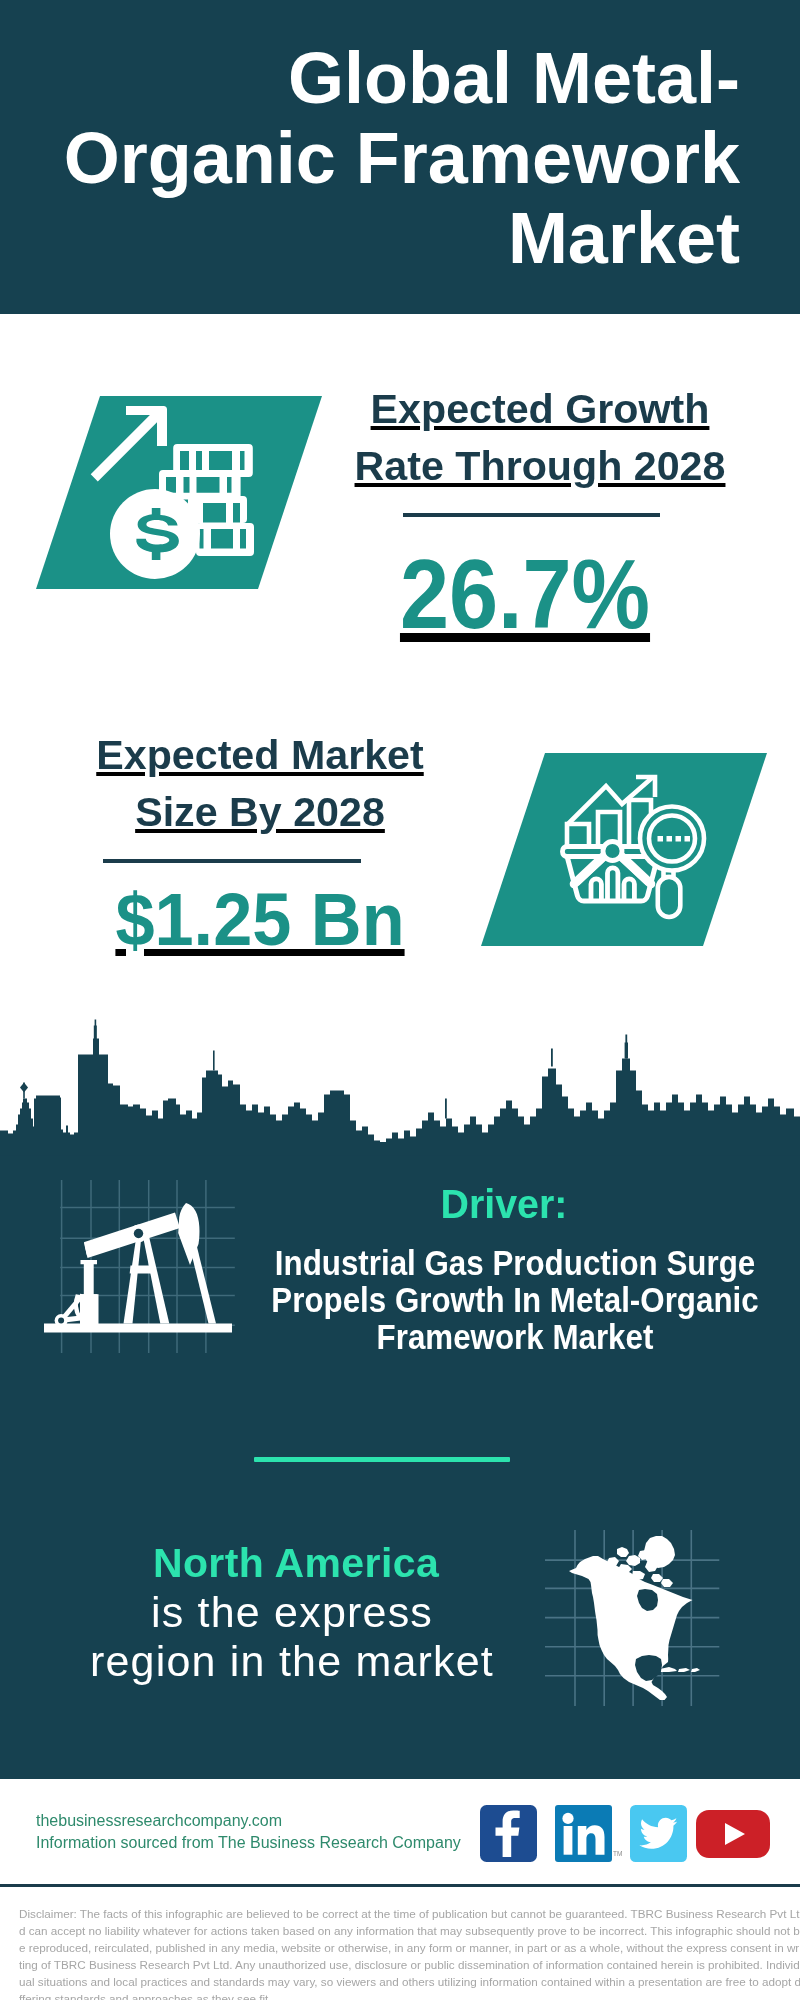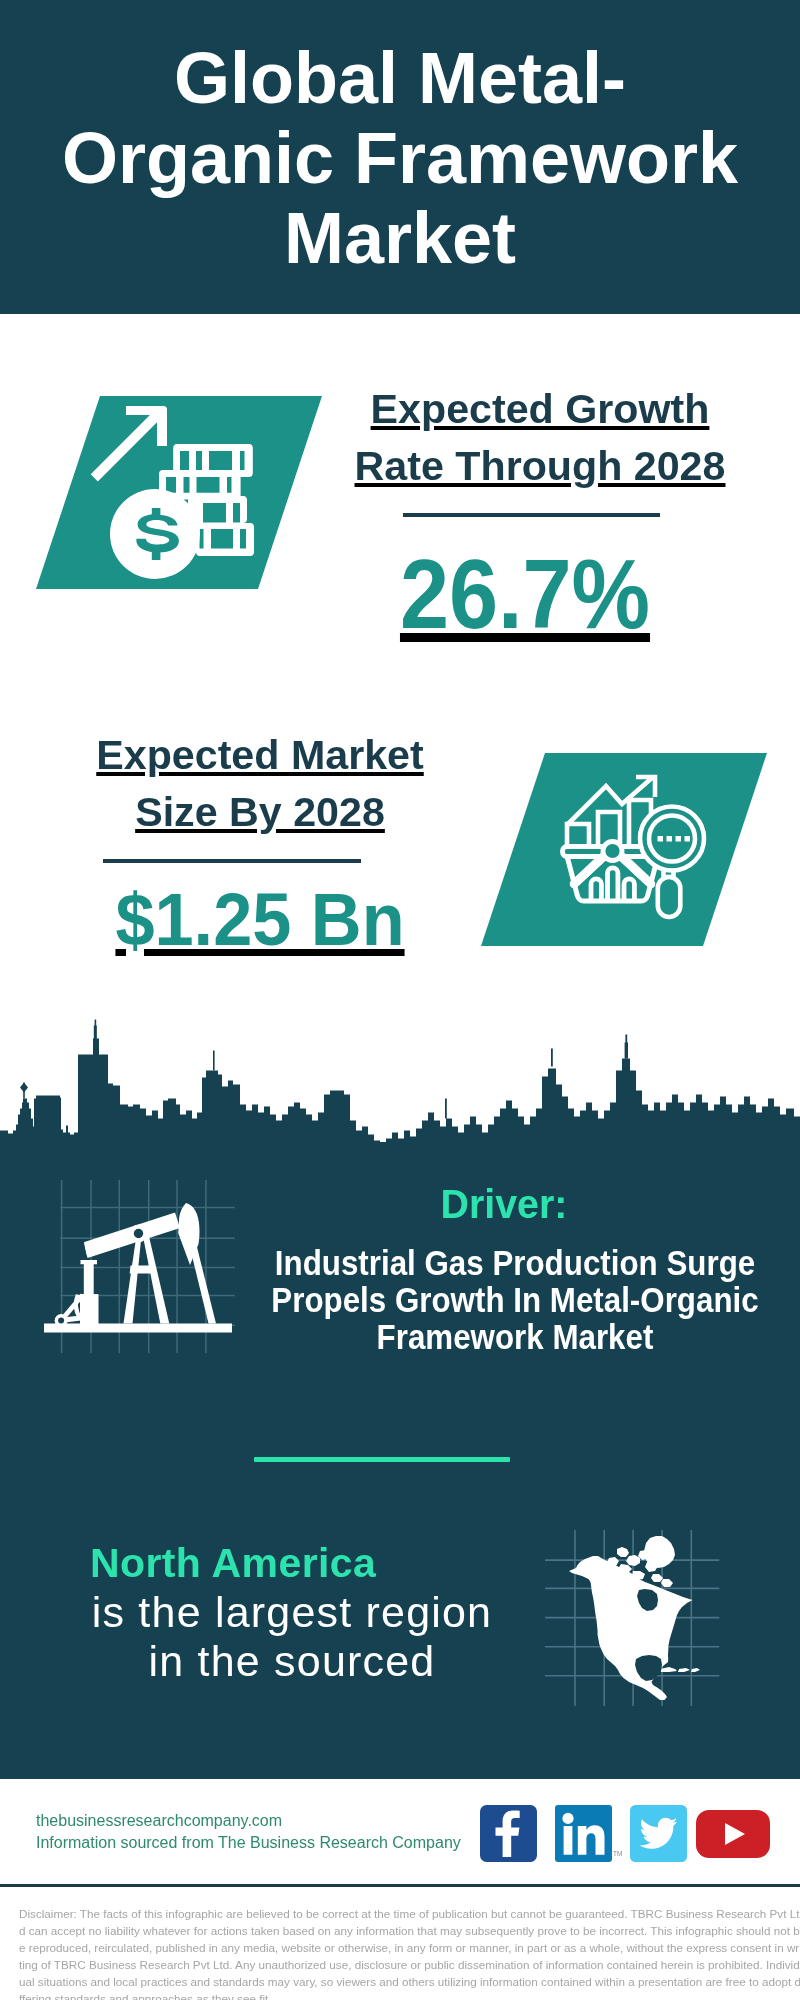--- a/index.html
+++ b/index.html
@@ -3,21 +3,21 @@
 <meta charset="utf-8">
 <style>
   html,body{margin:0;padding:0;}
   body{width:800px;height:2000px;background:#ffffff;
        font-family:"Liberation Sans",sans-serif;overflow:hidden;}
   .page{position:relative;width:800px;height:2000px;background:#fff;}
 
   
   .header{position:absolute;left:0;top:0;width:800px;height:314px;background:#164150;}
   .header h1{position:absolute;left:60px;top:38px;width:680px;margin:0;color:#ffffff;
-             font-size:72px;line-height:80px;font-weight:bold;text-align:center;
+             font-size:72px;line-height:80px;font-weight:bold;text-align:right;
              box-sizing:border-box;}
   .stat-text{position:absolute;text-align:center;text-decoration:underline;}
   .stat-label{color:#1b3c4b;font-size:41px;line-height:57px;font-weight:bold;margin:0;
               transform:scaleX(1.005);}
   .rule{height:4px;background:#1b3c4b;margin:0 auto;}
   .stat-value{color:#1b9187;font-size:98px;line-height:98px;font-weight:bold;margin:0;
               transform:scaleX(0.90);}
   .stat-value.small{font-size:74px;line-height:74px;transform:scaleX(0.95);}
 
   
@@ -25,21 +25,21 @@
   .skyline{position:absolute;left:0;top:0;width:800px;height:165px;}
 
   .driver-text{position:absolute;left:224px;top:1184px;width:560px;}
   .driver-title{color:#2ce3ae;font-size:41px;line-height:41px;font-weight:bold;margin:0;text-align:center;transform:scaleX(0.96);}
   .driver-body{color:#ffffff;font-size:35px;line-height:37px;font-weight:bold;margin:19px 0 0;text-align:center;
                transform:scaleX(0.895);position:relative;left:11px;}
 
   .green-div{position:absolute;height:5px;background:#2ce3ae;border-radius:1px;}
 
   .region-text{position:absolute;left:88px;top:1543px;width:412px;}
-  .region-title{color:#2ce3ae;font-size:41px;line-height:41px;font-weight:bold;margin:0;letter-spacing:0.4px;position:relative;left:2px;}
+  .region-title{color:#2ce3ae;font-size:41px;line-height:41px;font-weight:bold;margin:0;text-align:center;letter-spacing:0.4px;position:relative;left:2px;}
   .region-body{color:#ffffff;font-size:43px;line-height:49px;font-weight:normal;margin:4px 0 0;text-align:center;letter-spacing:1.2px;position:relative;left:-2px;}
 
   
   .footer{position:absolute;left:0;top:1779px;width:800px;height:107px;background:#fff;}
   .src{position:absolute;left:36px;top:1810px;color:#2e8a6c;font-size:16px;line-height:21.5px;}
   .social{position:absolute;top:1805px;display:flex;align-items:center;gap:18px;}
   .social a[data-name="linkedin-icon"]{margin-right:-5px;}
   .sbtn{display:block;line-height:0;}
   .sline{position:absolute;left:0;top:1884px;width:800px;height:3px;background:#1b3c4b;}
   .disc{position:absolute;left:7px;top:1893px;width:786px;color:#a6a6a6;font-size:11.70px;line-height:17px;
@@ -238,21 +238,21 @@
       </g>
       <g fill="#164150">
         <path d="M 74 55 L 80 54 L 87 55 L 92 59 L 93 65 L 92 71 L 88 75 L 82 76 L 77 73 L 74 68 L 72 61 Z"></path>
         <path d="M 71 124 L 77 121 L 84 120 L 91 121 L 96 124 L 97 130 L 96 136 L 92 141 L 87 145 L 81 146 L 76 143 L 72 137 L 70 130 Z"></path>
       </g>
     </g>
   </svg>
 
   <div class="region-text" data-name="region-text-block">
     <p class="region-title" data-name="region-title">North America</p>
-    <p class="region-body" data-name="region-body">is the largest region in the sourced</p>
+    <p class="region-body" data-name="region-body">is the express region in the market</p>
   </div>
 
   <svg class="skyline" width="800" height="140" viewBox="0 1005 800 140" style="position:absolute;left:0;top:1005px;" data-name="city-skyline">
     <path d="M0 1143L0 1118L8 1118L8 1121L13 1121L13 1118L16 1118L16 1112L18 1112L18 1102L20 1102L20 1096L22 1096L22 1090L23 1090L23 1086L25 1086L27 1086L27 1090L29 1090L29 1096L31 1096L31 1106L33 1106L33 1114L34 1114L34 1086L36 1086L36 1083L60 1083L60 1085L61 1085L61 1117L63 1117L63 1120L66 1120L66 1113L68 1113L68 1120L70 1120L70 1122L74 1122L74 1120L78 1120L78 1042L93 1042L93 1026L99 1026L99 1042L108 1042L108 1071L113 1071L113 1073L120 1073L120 1092L128 1092L128 1094L133 1094L133 1092L140 1092L140 1096L146 1096L146 1103L152 1103L152 1098L158 1098L158 1106L163 1106L163 1088L168 1088L168 1086L176 1086L176 1092L180 1092L180 1102L186 1102L186 1098L192 1098L192 1106L197 1106L197 1100L202 1100L202 1065L206 1065L206 1058L210 1058L218 1058L218 1062L222 1062L222 1074L228 1074L228 1068L233 1068L233 1072L240 1072L240 1092L246 1092L246 1098L252 1098L252 1092L258 1092L258 1100L264 1100L264 1094L270 1094L270 1102L276 1102L276 1108L282 1108L282 1102L288 1102L288 1094L294 1094L294 1090L300 1090L300 1096L306 1096L306 1102L312 1102L312 1108L318 1108L318 1100L324 1100L324 1082L330 1082L330 1078L344 1078L344 1082L350 1082L350 1108L356 1108L356 1118L362 1118L362 1114L368 1114L368 1122L374 1122L374 1128L380 1128L380 1132L386 1132L386 1126L392 1126L392 1120L398 1120L398 1126L404 1126L404 1118L410 1118L410 1124L416 1124L416 1116L422 1116L422 1108L428 1108L428 1100L434 1100L434 1108L440 1108L440 1114L446 1114L446 1106L452 1106L452 1114L458 1114L458 1120L464 1120L464 1112L470 1112L470 1104L476 1104L476 1112L482 1112L482 1120L488 1120L488 1112L494 1112L494 1104L500 1104L500 1096L506 1096L506 1088L512 1088L512 1096L518 1096L518 1104L524 1104L524 1112L530 1112L530 1104L536 1104L536 1096L542 1096L542 1064L548 1064L548 1056L556 1056L556 1072L562 1072L562 1084L568 1084L568 1096L574 1096L574 1104L580 1104L580 1098L586 1098L586 1090L592 1090L592 1098L598 1098L598 1106L604 1106L604 1098L610 1098L610 1090L616 1090L616 1058L622 1058L622 1046L630 1046L630 1058L636 1058L636 1078L642 1078L642 1092L648 1092L648 1098L654 1098L654 1090L660 1090L660 1098L666 1098L666 1090L672 1090L672 1082L678 1082L678 1090L684 1090L684 1098L690 1098L690 1090L696 1090L696 1082L702 1082L702 1090L708 1090L708 1098L714 1098L714 1092L720 1092L720 1084L726 1084L726 1092L732 1092L732 1100L738 1100L738 1092L744 1092L744 1084L750 1084L750 1092L756 1092L756 1100L762 1100L762 1094L768 1094L768 1086L774 1086L774 1094L780 1094L780 1102L786 1102L786 1096L794 1096L794 1104L800 1104L800 1143Z" fill="#164150"></path>
 
     <rect x="94.6" y="1007" width="1.6" height="22" fill="#164150"></rect>
     <rect x="93.8" y="1013" width="3" height="14" fill="#164150"></rect>
     <rect x="23.2" y="1070" width="1.6" height="16" fill="#164150"></rect>
     <path d="M24 1070 l4 5 -4 5 -4 -5 z" fill="#164150"></path>
     <rect x="213" y="1038" width="1.6" height="20" fill="#164150"></rect>

